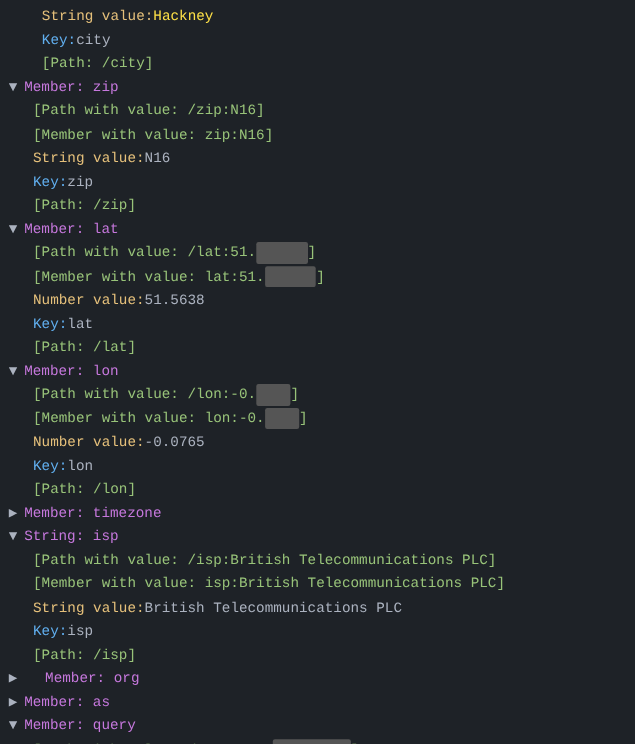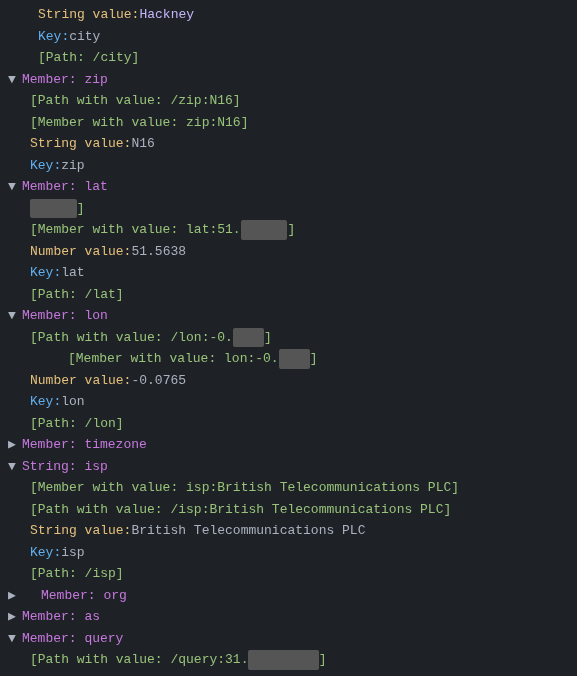--- a/index.html
+++ b/index.html
@@ -43,21 +43,21 @@
     }
   </style>
 </head>
 <body>
 
 <div class="tree-container">
 
   <div class="tree-item indent-2">
     <span class="toggle-placeholder"></span>
     <span style="color:#e5c07b;">String value: </span>
-    <span style="color:#c4b5fd;">Hackney</span>
+    <span style="color:#fde047;">Hackney</span>
   </div>
 
   <div class="tree-item indent-2">
     <span class="toggle-placeholder"></span>
     <span style="color:#61afef;">Key: </span>
     <span style="color:#abb2bf;">city</span>
   </div>
 
   <div class="tree-item indent-2">
     <span class="toggle-placeholder"></span>
@@ -84,28 +84,33 @@
     <span style="color:#e5c07b;">String value: </span>
     <span style="color:#abb2bf;">N16</span>
   </div>
 
   <div class="tree-item indent-3">
     <span class="toggle-placeholder"></span>
     <span style="color:#61afef;">Key: </span>
     <span style="color:#abb2bf;">zip</span>
   </div>
 
+  <div class="tree-item indent-3">
+    <span class="toggle-placeholder"></span>
+    <span style="color:#98c379;">[Path: /zip]</span>
+  </div>
 
   <div class="tree-item indent-1">
     <span class="toggle-icon">▼</span>
     <span style="color:#c678dd;">Member: lat</span>
   </div>
 
   <div class="tree-item indent-3">
     <span class="toggle-placeholder"></span>
+    <span style="color:#98c379;">[Path with value: /lat:51.</span>
       <span style="background:#555;color:#555;border-radius:2px;">&nbsp;&nbsp;&nbsp;&nbsp;&nbsp;&nbsp;</span>
       <span style="color:#98c379;">]</span>
   </div>
 
   <div class="tree-item indent-3">
     <span class="toggle-placeholder"></span>
     <span style="color:#98c379;">[Member with value: lat:51.</span>
       <span style="background:#555;color:#555;border-radius:2px;">&nbsp;&nbsp;&nbsp;&nbsp;&nbsp;&nbsp;</span>
       <span style="color:#98c379;">]</span>
   </div>
@@ -134,21 +139,21 @@
 
   <div class="tree-item indent-3">
     <span class="toggle-placeholder"></span>
     <span style="color:#98c379;">[Path with value: /lon:-0.</span>
       <span style="background:#555;color:#555;border-radius:2px;">&nbsp;&nbsp;&nbsp;&nbsp;</span>
       <span style="color:#98c379;">]</span>
   </div>
 
   <div class="tree-item indent-3">
     <span class="toggle-placeholder"></span>
-    <span style="color:#98c379;margin-left:38px;">[Member with value: lon:-0.</span>
+    <span style="color:#98c379;">[Member with value: lon:-0.</span>
       <span style="background:#555;color:#555;border-radius:2px;">&nbsp;&nbsp;&nbsp;&nbsp;</span>
       <span style="color:#98c379;">]</span>
   </div>
 
   <div class="tree-item indent-3">
     <span class="toggle-placeholder"></span>
     <span style="color:#e5c07b;">Number value: </span>
     <span style="color:#abb2bf;">-0.0765</span>
   </div>
 
@@ -168,26 +173,26 @@
     <span style="color:#c678dd;">Member: timezone</span>
   </div>
 
   <div class="tree-item indent-1">
     <span class="toggle-icon">▼</span>
     <span style="color:#c678dd;">String: isp</span>
   </div>
 
   <div class="tree-item indent-3">
     <span class="toggle-placeholder"></span>
+    <span style="color:#98c379;">[Path with value: /isp:British Telecommunications PLC]</span>
+  </div>
+
+  <div class="tree-item indent-3">
+    <span class="toggle-placeholder"></span>
     <span style="color:#98c379;">[Member with value: isp:British Telecommunications PLC]</span>
-  </div>
-
-  <div class="tree-item indent-3">
-    <span class="toggle-placeholder"></span>
-    <span style="color:#98c379;">[Path with value: /isp:British Telecommunications PLC]</span>
   </div>
 
   <div class="tree-item indent-3">
     <span class="toggle-placeholder"></span>
     <span style="color:#e5c07b;">String value: </span>
     <span style="color:#abb2bf;">British Telecommunications PLC</span>
   </div>
 
   <div class="tree-item indent-3">
     <span class="toggle-placeholder"></span>

